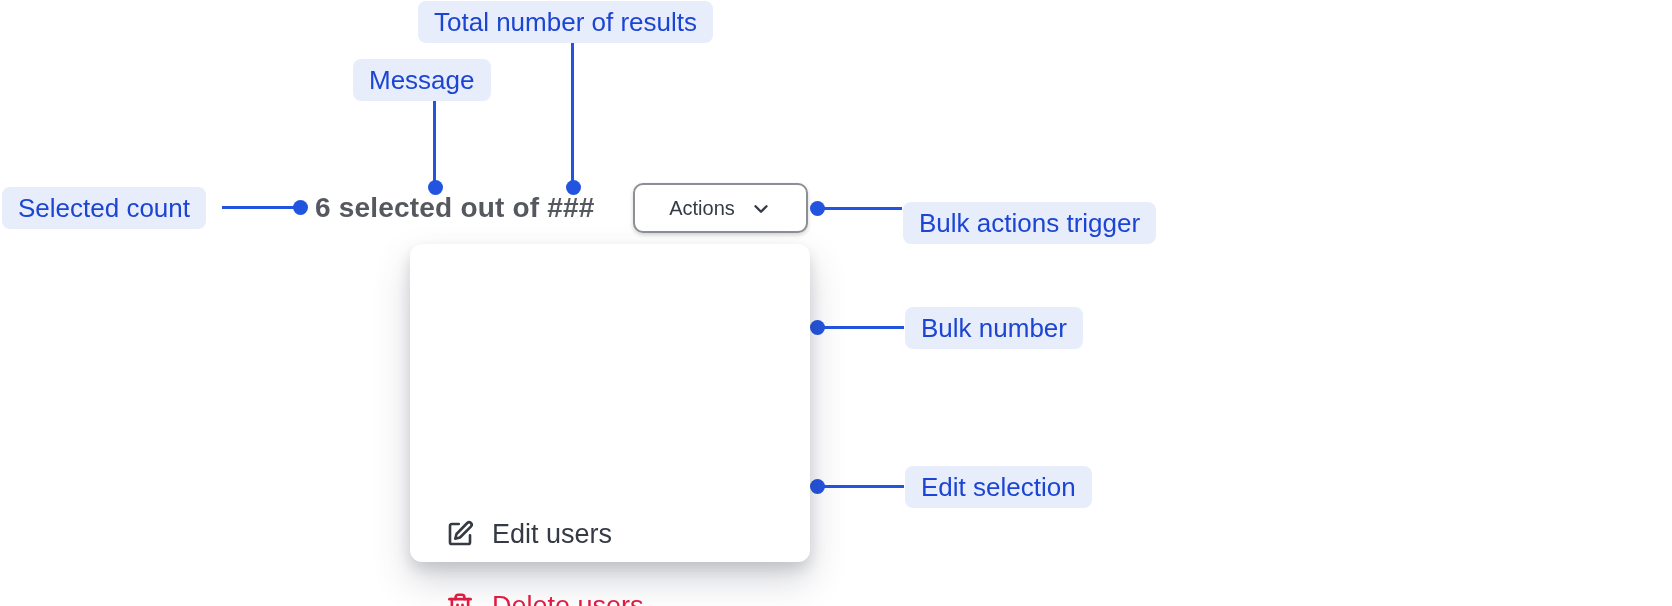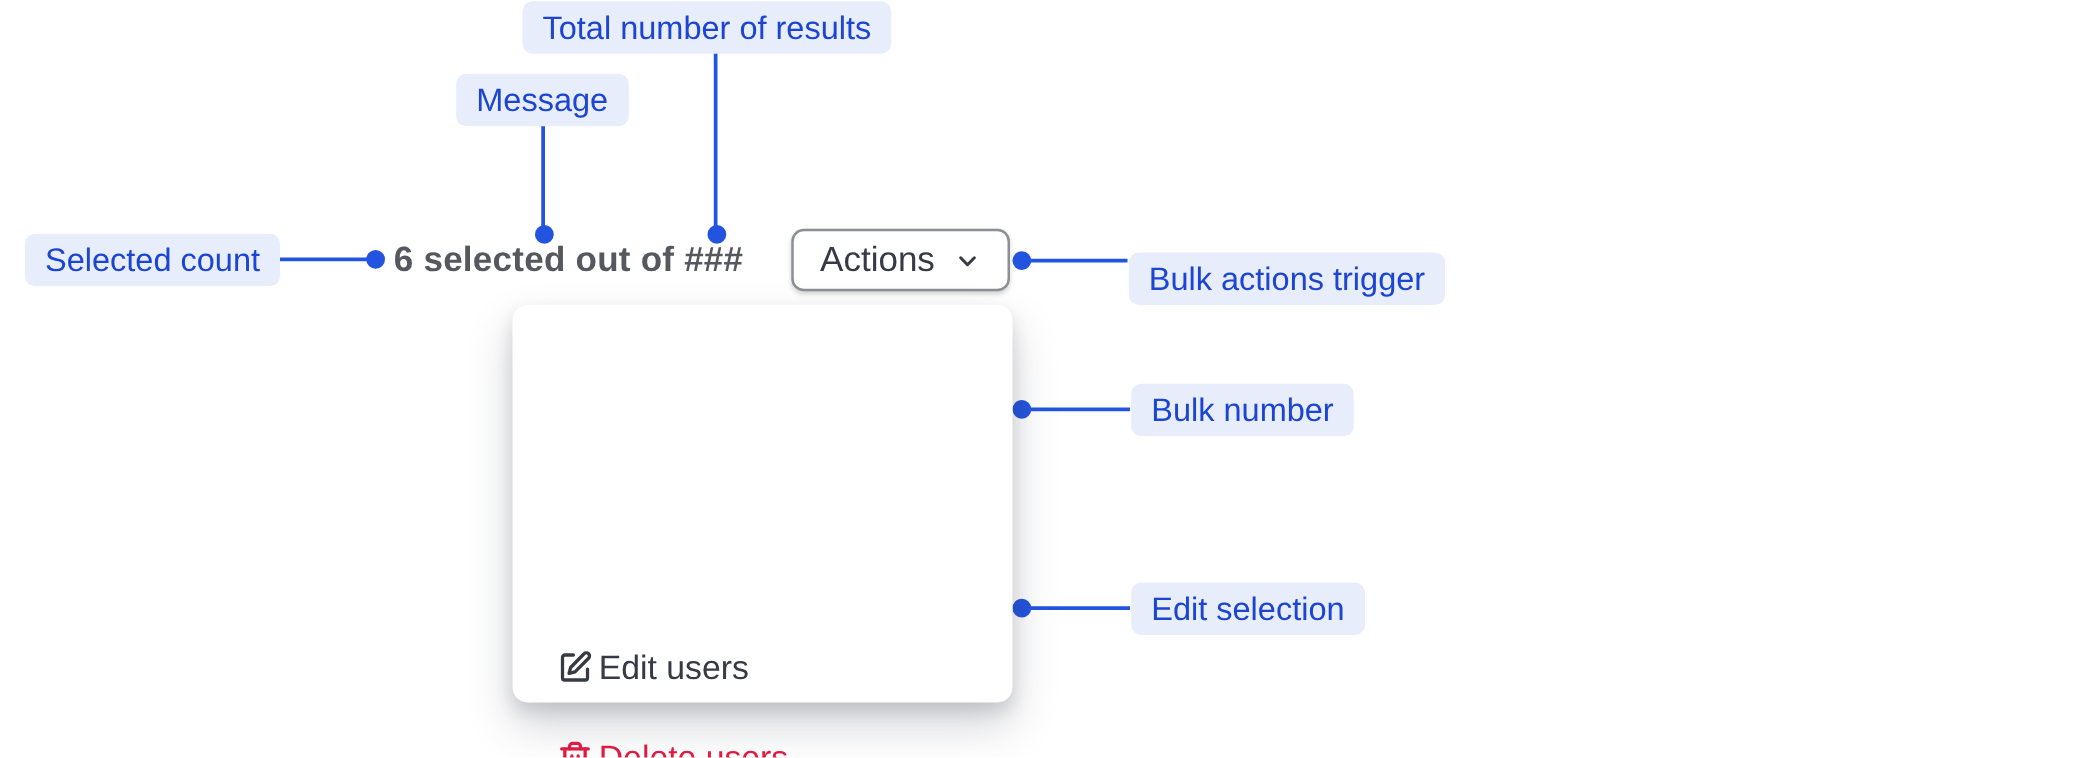--- a/index.html
+++ b/index.html
@@ -9,22 +9,22 @@
   }
   *{box-sizing:border-box;margin:0;padding:0;}
   body{background:#fff;font-family:"Liberation Sans",sans-serif;}
   .canvas{position:relative;width:1672px;height:606px;background:#ffffff;overflow:hidden;}
 
   
   .pill{position:absolute;background:var(--label-bg);color:var(--label-text);
     font-size:26px;font-weight:500;line-height:26px;padding:8px 16px;border-radius:8px;
     white-space:nowrap;}
   .pill-total{left:418px;top:1px;}
-  .pill-message{left:365px;top:59px;}
-  .pill-selected{left:2px;top:187px;margin-left:18px;}
+  .pill-message{left:353px;top:59px;}
+  .pill-selected{left:2px;top:187px;}
   .pill-trigger{left:903px;top:202px;}
   .pill-bulk-actions{left:905px;top:307px;}
   .pill-bulk-selection{left:905px;top:466px;}
 
   
   .line{position:absolute;background:var(--connector);}
   .line-v-message{left:433px;top:100px;width:3px;height:84px;}
   .line-v-total{left:571px;top:42px;width:3px;height:142px;}
   .line-h-selected{left:222px;top:206px;width:78px;height:3px;}
   .line-h-trigger{left:822px;top:207px;width:80px;height:3px;}
@@ -39,31 +39,31 @@
   .dot-bulk-selection{left:810px;top:479px;}
 
   
   .sel-message{position:absolute;left:315px;top:193px;font-size:28px;line-height:30px;
     color:var(--message-text);letter-spacing:.2px;white-space:nowrap;font-weight:bold;}
 
   
   .actions-btn{position:absolute;left:633px;top:183px;width:175px;height:50px;
     background:#fff;border:2px solid var(--button-border);border-radius:10px;
     display:flex;align-items:center;justify-content:center;gap:15px;
-    font-size:28px;font-weight:500;color:var(--menu-text);cursor:pointer;
+    font-size:20px;font-weight:500;color:var(--menu-text);cursor:pointer;
     box-shadow:0 2px 4px rgba(0,0,0,.18);}
   .actions-btn .chev{display:flex;align-items:center;margin-top:2px;}
 
   
   .menu{position:absolute;left:410px;top:244px;width:400px;height:318px;background:#fff;
     border-radius:12px;
     box-shadow:0 18px 36px rgba(60,66,87,.22),0 7px 14px rgba(0,0,0,.12);}
   .menu-item{position:absolute;left:0;width:100%;display:flex;align-items:center;
     height:56px;padding:0 24px 0 35px;font-size:27px;font-weight:500;
-    color:var(--menu-text);cursor:pointer;gap:4px;}
+    color:var(--menu-text);cursor:pointer;gap:17px;}
   .menu-item .mi-icon{display:flex;align-items:center;width:30px;height:30px;flex:0 0 30px;}
   .mi-edit{top:262px;}
   .mi-delete{top:334px;color:var(--danger);}
 </style>
 </head>
 <body>
 
 <div class="canvas">
 
   <div class="line line-v-message"></div>

